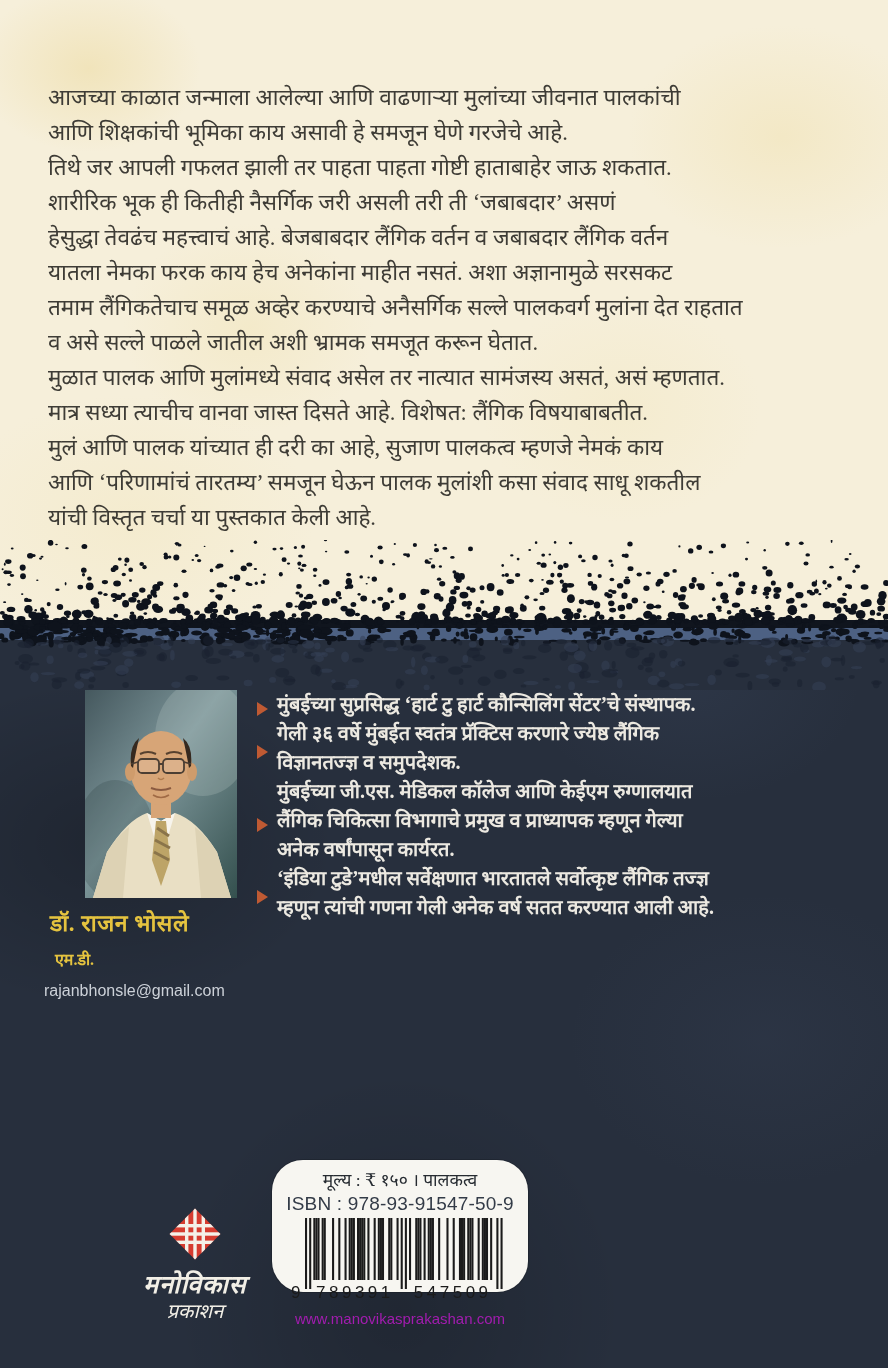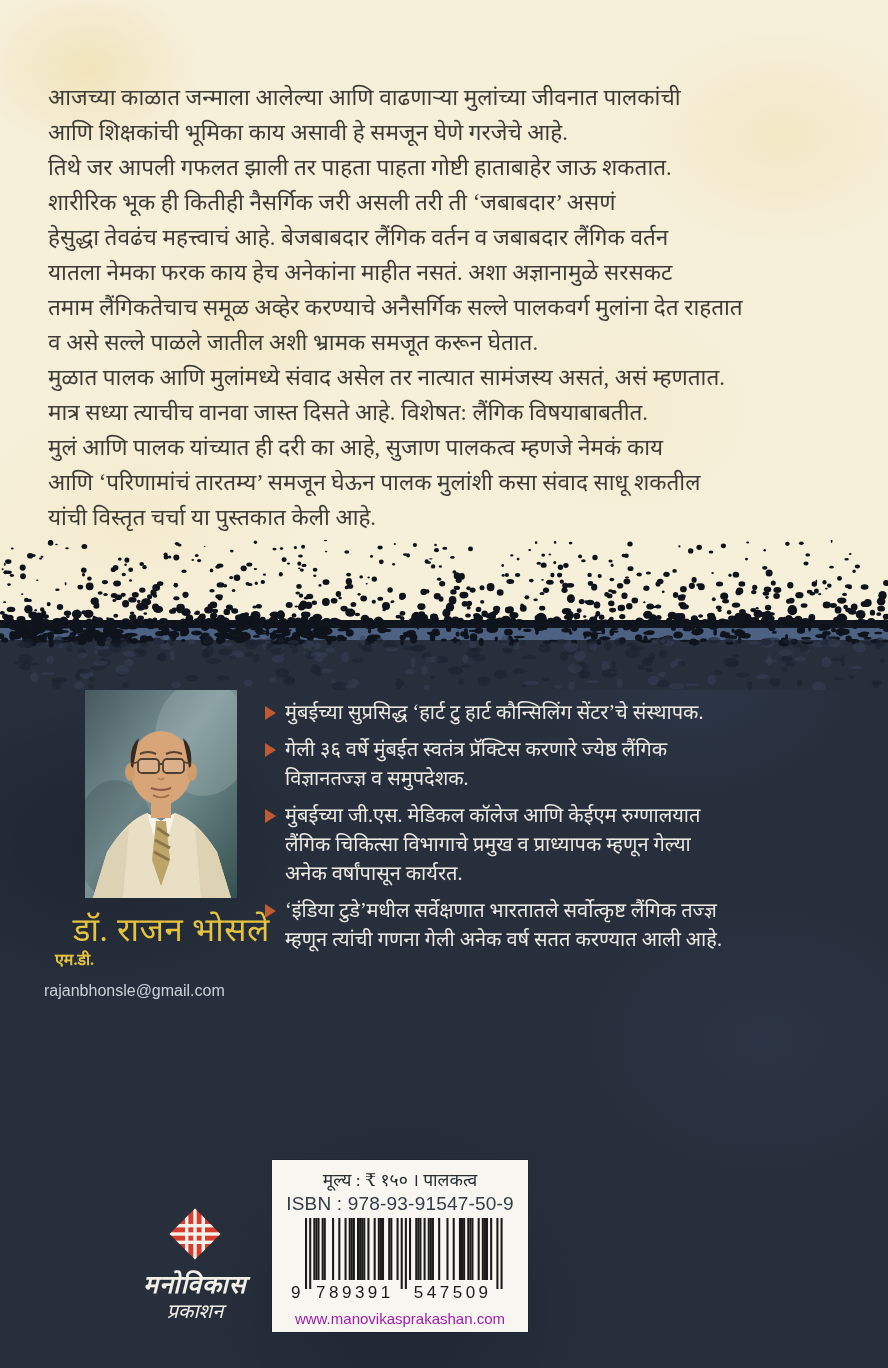--- a/index.html
+++ b/index.html
@@ -27,41 +27,41 @@
       radial-gradient(320px 230px at 12% 28%, rgba(0,0,0,.20), transparent 72%),
       radial-gradient(280px 210px at 86% 55%, rgba(90,105,140,.09), transparent 70%),
       radial-gradient(300px 320px at 45% 92%, rgba(0,0,0,.17), transparent 75%);
   }
   .splat{position:absolute;left:0;top:540px;width:888px;height:150px;z-index:2;}
   .content{position:absolute;inset:0;z-index:4;}
 
   .photo-frame{position:absolute;left:85px;top:690px;width:152px;height:208px;}
   .photo-frame svg{display:block;width:152px;height:208px;}
 
-  .author-name{position:absolute;left:50px;top:906px;width:220px;text-align:right;
-    color:#e5c33f;font-size:33px;font-weight:normal;letter-spacing:.5px;}
+  .author-name{position:absolute;left:50px;top:906px;width:220px;text-align:left;
+    color:#e5c33f;font-size:23px;font-weight:bold;letter-spacing:.5px;}
   .author-degree{position:absolute;left:55px;top:948px;width:183px;text-align:left;
     color:#e5c33f;font-size:16px;font-weight:bold;}
   .author-email{position:absolute;left:44px;top:982px;width:232px;text-align:left;
     color:#ccd1d8;font-size:16px;font-family:"Liberation Sans",sans-serif;}
 
   .creds{position:absolute;left:257px;top:690px;width:585px;margin:0;padding:0;list-style:none;}
-  .creds li{display:flex;align-items:flex-start;margin:8px;padding:0;}
+  .creds li{display:flex;align-items:center;margin:0;padding:0;font-weight:bold;}
   .tri{flex:none;width:0;height:0;margin:8px 9px 0 0;
     border-left:11px solid #bf5a33;border-top:7px solid transparent;border-bottom:7px solid transparent;}
   .cred-text{white-space:pre-line;color:#ece9e1;font-size:20px;line-height:29px;}
 
   .publisher{position:absolute;left:108px;top:1202px;width:174px;text-align:center;color:#f2efe6;font-style:italic;}
   .publisher svg{display:block;margin:0 auto 6px auto;}
   .pub1{font-size:25px;font-weight:bold;letter-spacing:1px;line-height:26px;}
   .pub2{font-size:20px;line-height:22px;margin-top:2px;}
 
-  .price-box{position:absolute;left:272px;top:1160px;width:256px;height:172px;
+  .price-box{position:absolute;left:272px;top:1160px;width:256px;height:132px;
     background:#f7f6f1;box-sizing:border-box;padding-top:8px;
-    display:flex;flex-direction:column;align-items:center;box-shadow:0 0 0 1px rgba(0,0,0,.15);}
+    display:flex;flex-direction:column;align-items:center;box-shadow:0 0 0 1px rgba(0,0,0,.15);border-radius:31px;}
   .price-line{font-size:17.5px;color:#262b31;line-height:24px;}
   .isbn-line{font-size:19px;color:#333b47;line-height:23px;letter-spacing:.2px;
     font-family:"Liberation Sans",sans-serif;}
   .barcode-wrap{margin-top:3px;}
   .website{font-size:15px;color:#a21caf;margin-top:0px;font-family:"Liberation Sans",sans-serif;}
 </style>
 </head>
 <body>
 
 <div class="cover">

